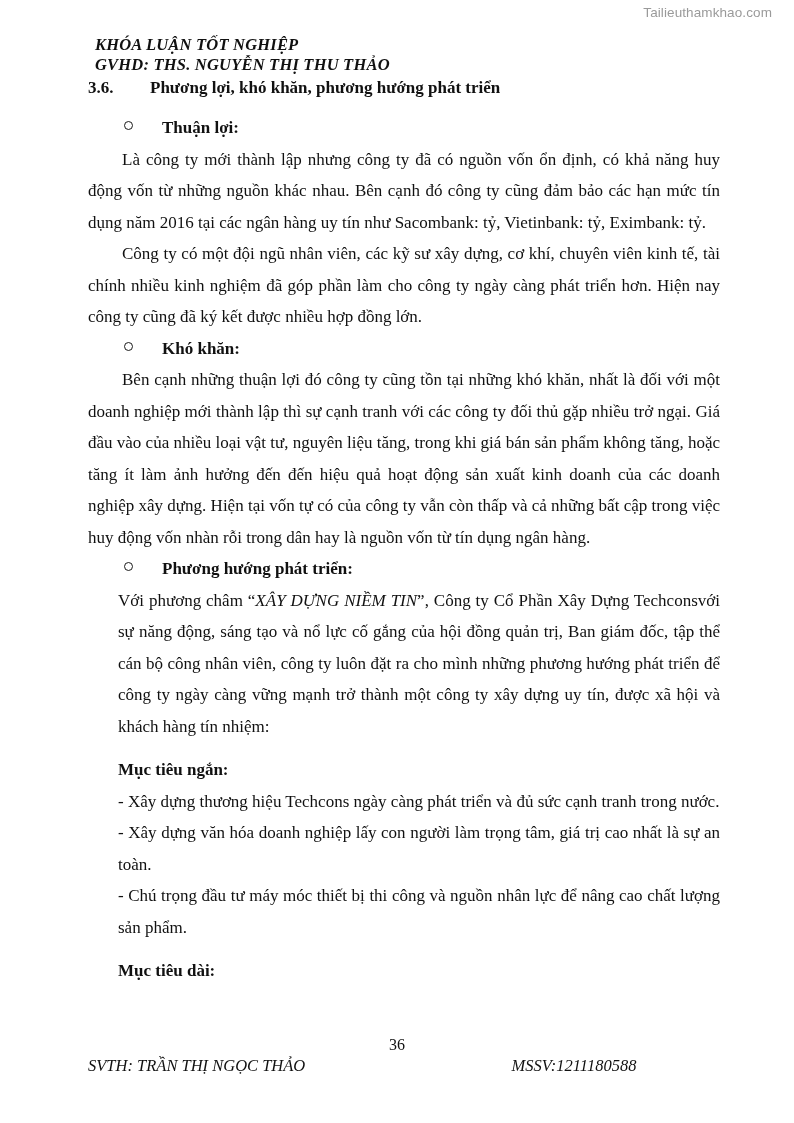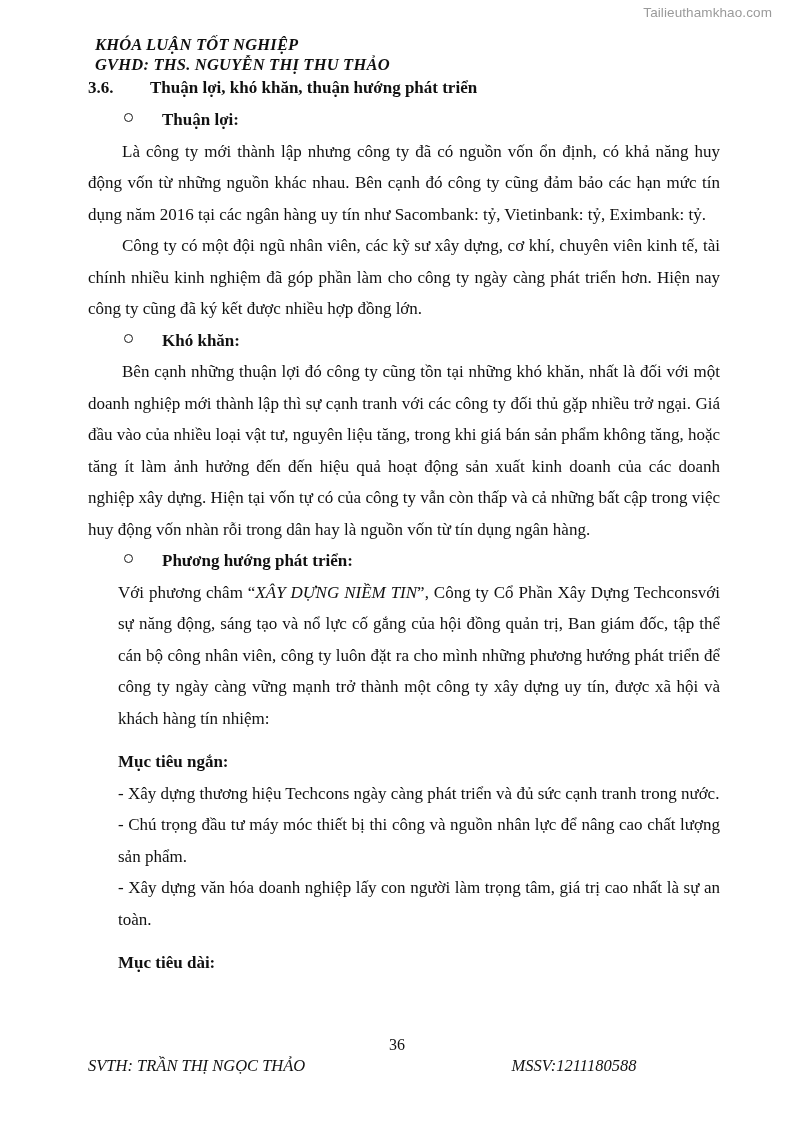--- a/index.html
+++ b/index.html
@@ -62,21 +62,21 @@
     font-size: 17px;
     line-height: 31.5px;
   }
 
   
   .sec-head {
     display: flex;
     font-weight: bold;
     font-size: 17px;
     line-height: 31px;
-    margin-bottom: 1px;
+    margin-bottom: 9px;
   }
   .sec-head .num  { width: 62px; }
   .sec-head .ttl  { flex: 1; }
 
   
   .bullet-head {
     display: flex;
     font-weight: bold;
     font-size: 17px;
     line-height: 31.5px;
@@ -166,21 +166,21 @@
 
   <div class="run-header">
     <span class="left">KHÓA LUẬN TỐT NGHIỆP</span>
     <span class="right">GVHD: THS. NGUYỄN THỊ THU THẢO</span>
   </div>
 
   <div class="content">
 
     <div class="sec-head">
       <span class="num">3.6.</span>
-      <span class="ttl">Thuận lợi, khó khăn, thuận hướng phát triển</span>
+      <span class="ttl">Phương lợi, khó khăn, phương hướng phát triển</span>
     </div>
 
     <div class="bullet-head">
       <span class="marker"></span>
       <span class="text">Thuận lợi:</span>
     </div>
 
     <p class="para">Là công ty mới thành lập nhưng công ty đã có nguồn vốn ổn định, có khả năng huy động vốn từ những nguồn khác nhau. Bên cạnh đó công ty cũng đảm bảo các hạn mức tín dụng năm 2016 tại các ngân hàng uy tín như Sacombank: tỷ, Vietinbank: tỷ, Eximbank: tỷ.</p>
 
     <p class="para">Công ty có một đội ngũ nhân viên, các kỹ sư xây dựng, cơ khí, chuyên viên kinh tế, tài chính nhiều kinh nghiệm đã góp phần làm cho công ty ngày càng phát triển hơn. Hiện nay công ty cũng đã ký kết được nhiều hợp đồng lớn.</p>
@@ -197,22 +197,22 @@
       <span class="text">Phương hướng phát triển:</span>
     </div>
 
     <div class="indent-block">
       <p class="para"><span>Với phương châm “</span><span class="italic">XÂY DỰNG NIỀM TIN</span><span>”, Công ty Cổ Phần Xây Dựng Techconsvới sự năng động, sáng tạo và nổ lực cố gắng của hội đồng quản trị, Ban giám đốc, tập thể cán bộ công nhân viên, công ty luôn đặt ra cho mình những phương hướng phát triển để công ty ngày càng vững mạnh trở thành một công ty xây dựng uy tín, được xã hội và khách hàng tín nhiệm:</span></p>
     </div>
 
     <div class="sub-head">Mục tiêu ngắn:</div>
 
     <p class="dash-item">- Xây dựng thương hiệu Techcons ngày càng phát triển và đủ sức cạnh tranh trong nước.</p>
+    <p class="dash-item">- Xây dựng văn hóa doanh nghiệp lấy con người làm trọng tâm, giá trị cao nhất là sự an toàn.</p>
     <p class="dash-item">- Chú trọng đầu tư máy móc thiết bị thi công và nguồn nhân lực để nâng cao chất lượng sản phẩm.</p>
-    <p class="dash-item">- Xây dựng văn hóa doanh nghiệp lấy con người làm trọng tâm, giá trị cao nhất là sự an toàn.</p>
 
     <div class="sub-head">Mục tiêu dài:</div>
 
   </div>
 
   <div class="page-number">36</div>
 
   <div class="run-footer">
     <span class="left">SVTH: TRẦN THỊ NGỌC THẢO</span>
     <span class="right">MSSV:1211180588</span>

